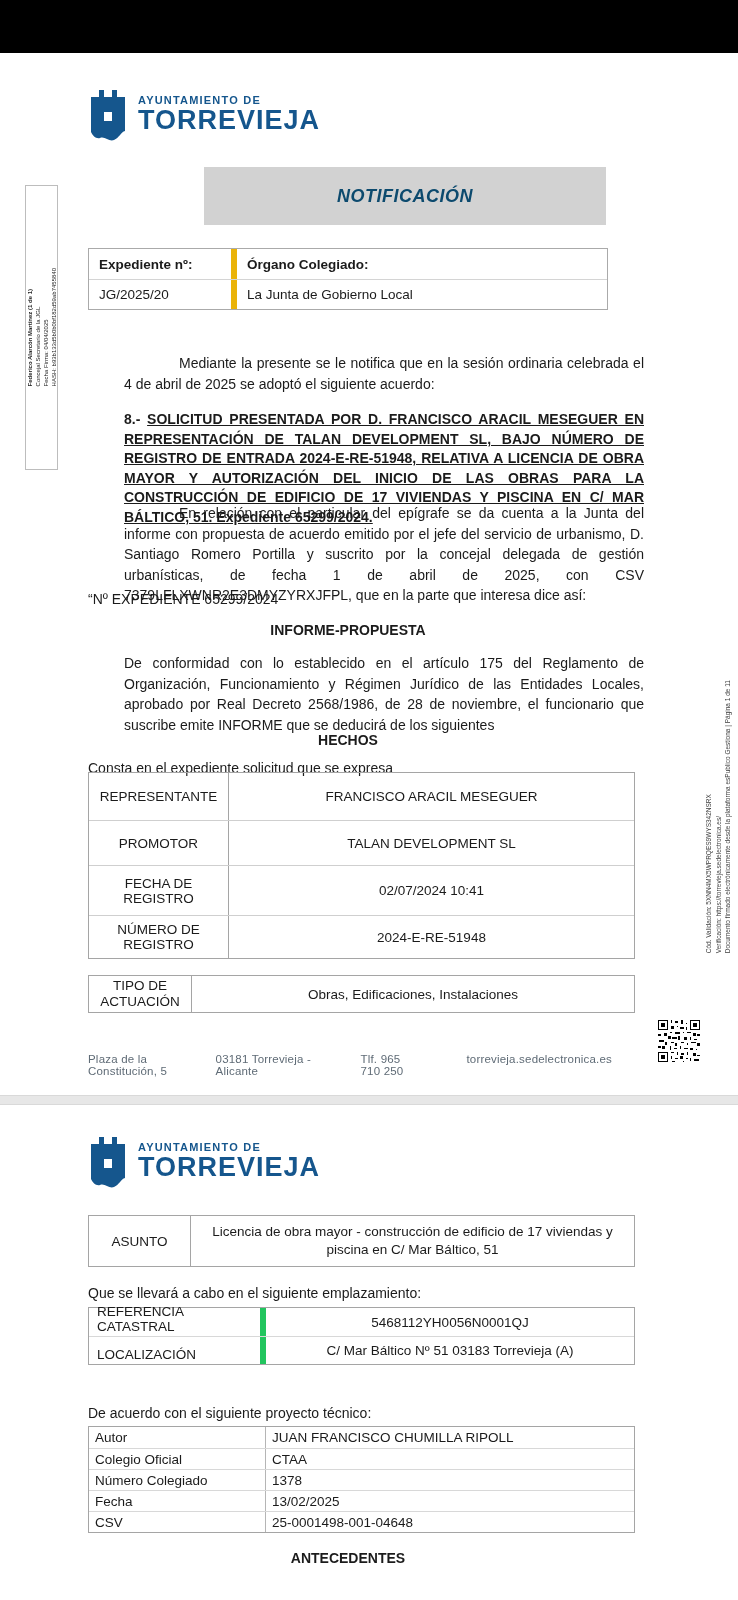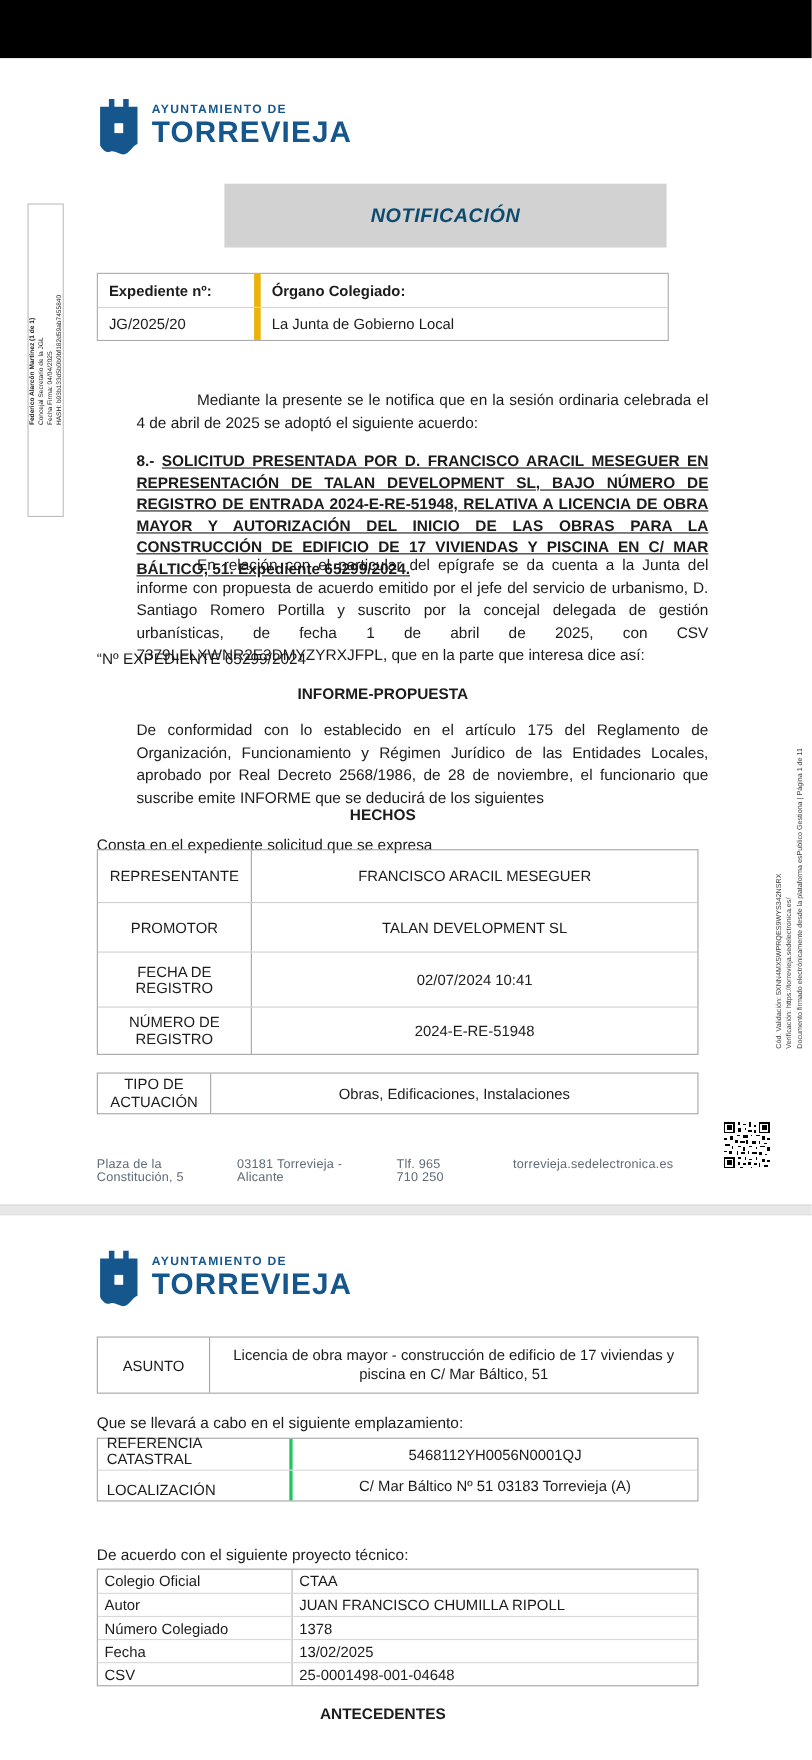--- a/index.html
+++ b/index.html
@@ -67,21 +67,21 @@
   .qr { position:absolute; left:658px; top:967px; width:42px; height:42px; }
 
   
   .asunto-table { position:absolute; left:88px; top:110px; width:547px; height:52px; border:1px solid #a5a5a5; font-size:13.5px; display:flex; }
   .asunto-c1 { width:102px; border-right:1px solid #a5a5a5; display:flex; align-items:center; justify-content:center; }
   .asunto-c2 { flex:1; display:flex; align-items:center; justify-content:center; text-align:center; padding:2px 8px; line-height:18px; }
 
   .cat-table { position:absolute; left:88px; top:202px; width:547px; height:58px; border:1px solid #a5a5a5; font-size:13.5px; }
   .cat-row { display:flex; height:28px; }
   .cat-row + .cat-row { border-top:1px solid #d8d8d8; }
-  .cat-c1 { width:177px; border-right:3px solid #22c55e; display:flex; align-items:flex-end; padding:0 0 2px 8px; }
+  .cat-c1 { width:177px; border-right:6px solid #22c55e; display:flex; align-items:flex-end; padding:0 0 2px 8px; }
   .cat-c2 { flex:1; display:flex; align-items:center; justify-content:center; text-align:center; }
 
   .proj-table { position:absolute; left:88px; top:321px; width:547px; border:1px solid #a5a5a5; font-size:13.5px; }
   .proj-row { display:flex; height:21px; }
   .proj-row + .proj-row { border-top:1px solid #d8d8d8; }
   .proj-c1 { width:177px; border-right:1px solid #b5b5b5; display:flex; align-items:center; padding-left:6px; }
   .proj-c2 { flex:1; display:flex; align-items:center; padding-left:6px; }
 
   .p2-center-head { position:absolute; left:88px; width:520px; text-align:center; font-weight:bold; font-size:14px; }
 </style>
@@ -293,28 +293,28 @@
     <div class="cat-row">
       <div class="cat-c1">LOCALIZACIÓN</div>
       <div class="cat-c2">C/ Mar Báltico Nº 51 03183 Torrevieja (A)</div>
     </div>
   </div>
 
   <div class="plain-line" style="top:300px;">De acuerdo con el siguiente proyecto técnico:</div>
 
   <div class="proj-table">
     <div class="proj-row">
+      <div class="proj-c1">Autor</div>
+      <div class="proj-c2">JUAN FRANCISCO CHUMILLA RIPOLL</div>
+    </div>
+    <div class="proj-row">
       <div class="proj-c1">Colegio Oficial</div>
       <div class="proj-c2">CTAA</div>
     </div>
     <div class="proj-row">
-      <div class="proj-c1">Autor</div>
-      <div class="proj-c2">JUAN FRANCISCO CHUMILLA RIPOLL</div>
-    </div>
-    <div class="proj-row">
       <div class="proj-c1">Número Colegiado</div>
       <div class="proj-c2">1378</div>
     </div>
     <div class="proj-row">
       <div class="proj-c1">Fecha</div>
       <div class="proj-c2">13/02/2025</div>
     </div>
     <div class="proj-row">
       <div class="proj-c1">CSV</div>
       <div class="proj-c2">25-0001498-001-04648</div>

